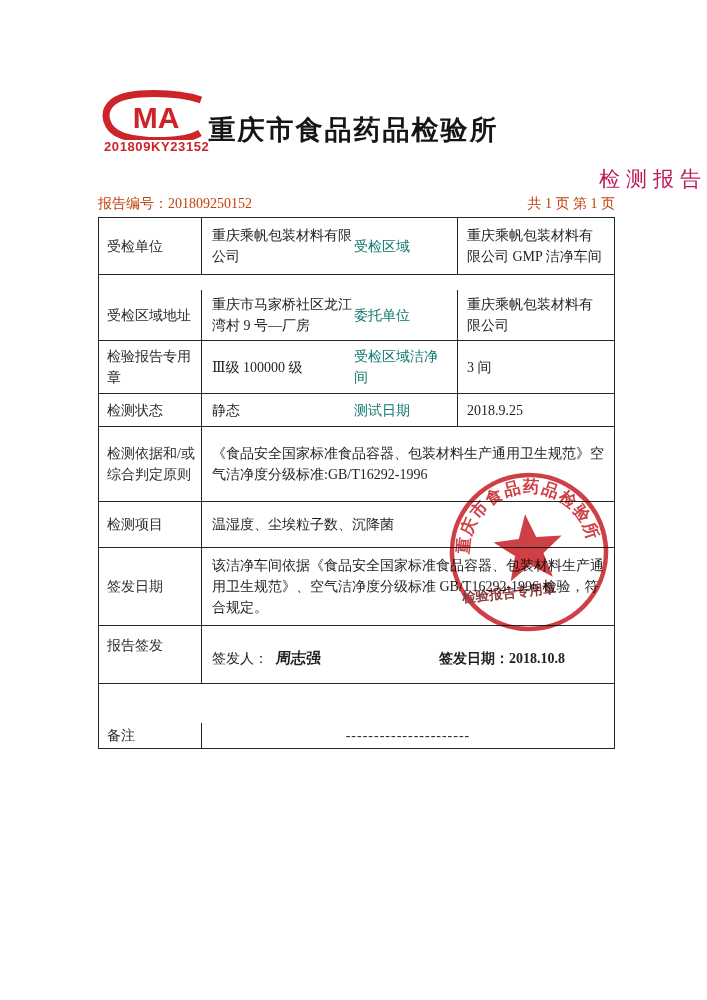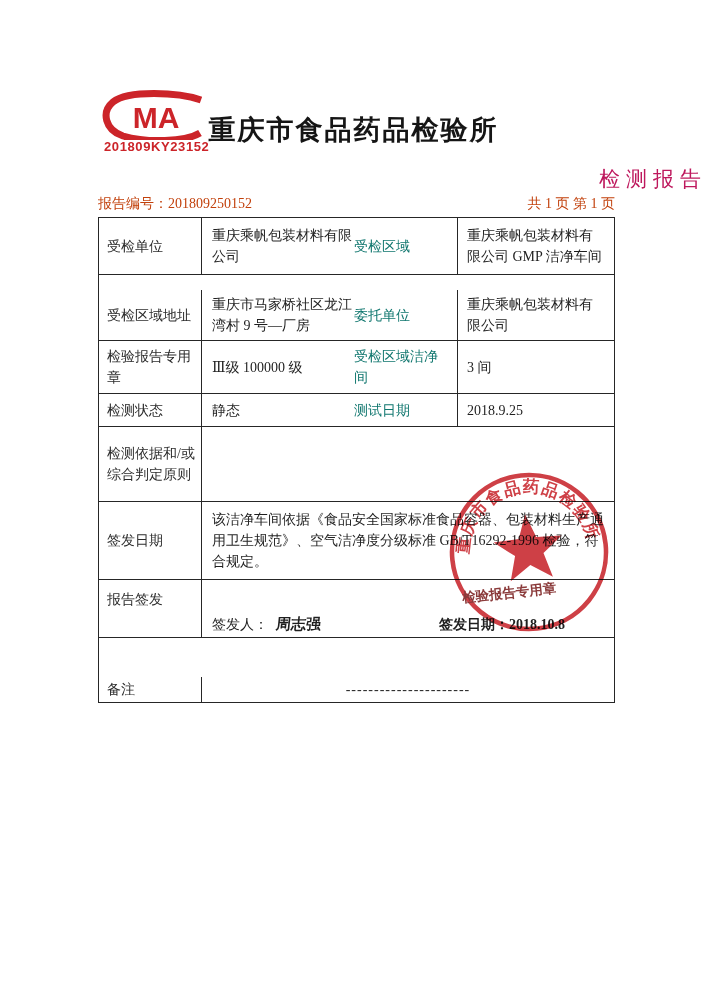--- a/index.html
+++ b/index.html
@@ -18,21 +18,21 @@
   .row{display:flex;border-bottom:1.4px solid #262626;box-sizing:border-box;align-items:stretch;}
   .row:last-child{border-bottom:none;align-items:flex-end;}
   .c-label{width:103px;border-right:1.4px solid #262626;box-sizing:border-box;display:flex;align-items:center;padding:2px 4px 2px 8px;color:#2b2b2b;}
   .c-mid{width:255px;display:flex;align-items:center;box-sizing:border-box;}
   .mid-value{width:152px;padding-left:10px;box-sizing:border-box;}
   .mid-label{width:93px;color:#0f766e;}
   .c-val2{flex:1;border-left:1.4px solid #262626;box-sizing:border-box;display:flex;align-items:center;padding:2px 8px 2px 9px;}
   .c-rest{flex:1;display:flex;align-items:center;padding:2px 10px;box-sizing:border-box;}
   .h57{height:57px;} .h51{height:51px;margin-top:15px;} .h53{height:53px;} .h33{height:33px;}
   .h75{height:75px;} .h46{height:46px;} .h78{height:78px;} .h58{height:58px;} .h64{height:64px;}
-  .row-issue .c-rest{align-items:flex-end;padding-top:9px;}
+  .row-issue .c-rest{align-items:center;padding-top:9px;}
   .row-issue .c-label{align-items:flex-start;padding-top:9px;text-align:right;}
   .sig-name{font-weight:bold;transform:skewX(-6deg);display:inline-block;margin-left:8px;font-size:15px;}
   .issue-date{margin-left:118px;font-weight:bold;}
   .remark-value{flex:1;text-align:center;letter-spacing:1px;color:#2b2b2b;}
 
   
   .stamp{position:absolute;left:441px;top:464px;width:176px;height:176px;opacity:.88;mix-blend-mode:multiply;transform:rotate(-6deg);}
 </style>
 </head>
 <body>
@@ -90,22 +90,27 @@
       <div class="c-label">检测状态</div>
       <div class="c-mid">
         <div class="mid-value">静态</div>
         <div class="mid-label">测试日期</div>
       </div>
       <div class="c-val2">2018.9.25</div>
     </div>
 
     <div class="row h75">
       <div class="c-label">检测依据和/或综合判定原则</div>
+      <div class="c-rest">《食品安全国家标准食品容器、包装材料生产通用卫生规范》空气洁净度分级标准:GB/T16292-1996</div>
     </div>
 
+    <div class="row h46">
+      <div class="c-label">检测项目</div>
+      <div class="c-rest">温湿度、尘埃粒子数、沉降菌</div>
+    </div>
 
     <div class="row h78">
       <div class="c-label">签发日期</div>
       <div class="c-rest">该洁净车间依据《食品安全国家标准食品容器、包装材料生产通用卫生规范》、空气洁净度分级标准 GB/T16292-1996 检验，符合规定。</div>
     </div>
 
     <div class="row h58 row-issue">
       <div class="c-label">报告签发</div>
       <div class="c-rest">
         <span>签发人：</span>

